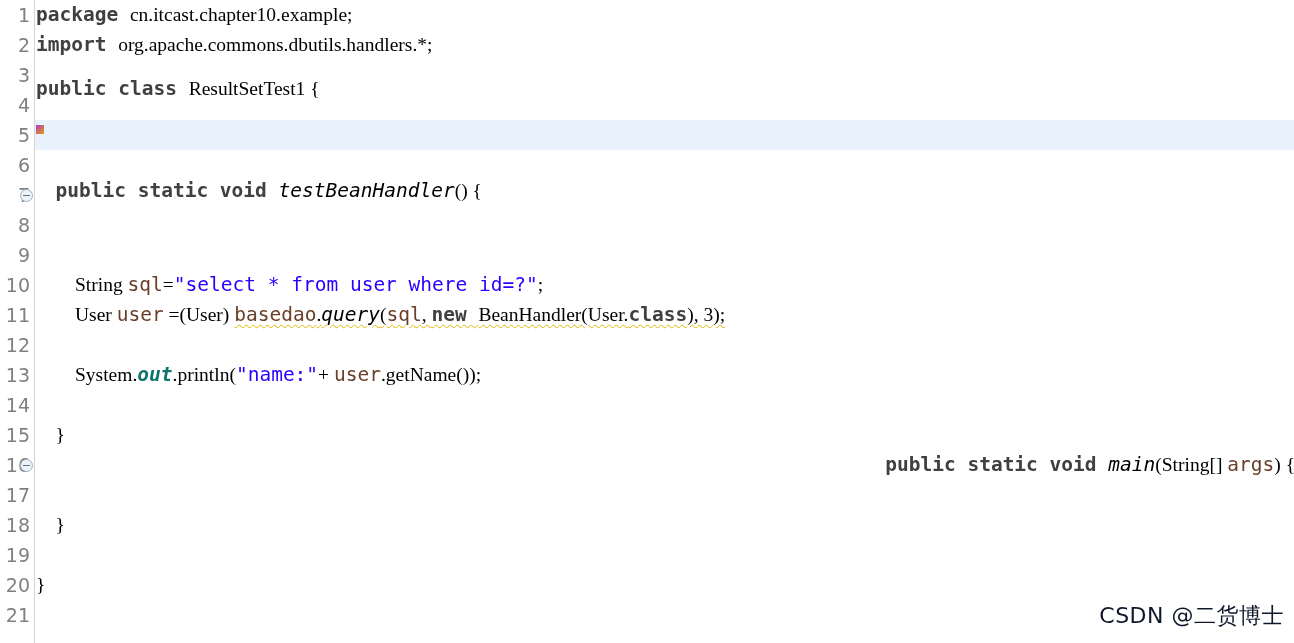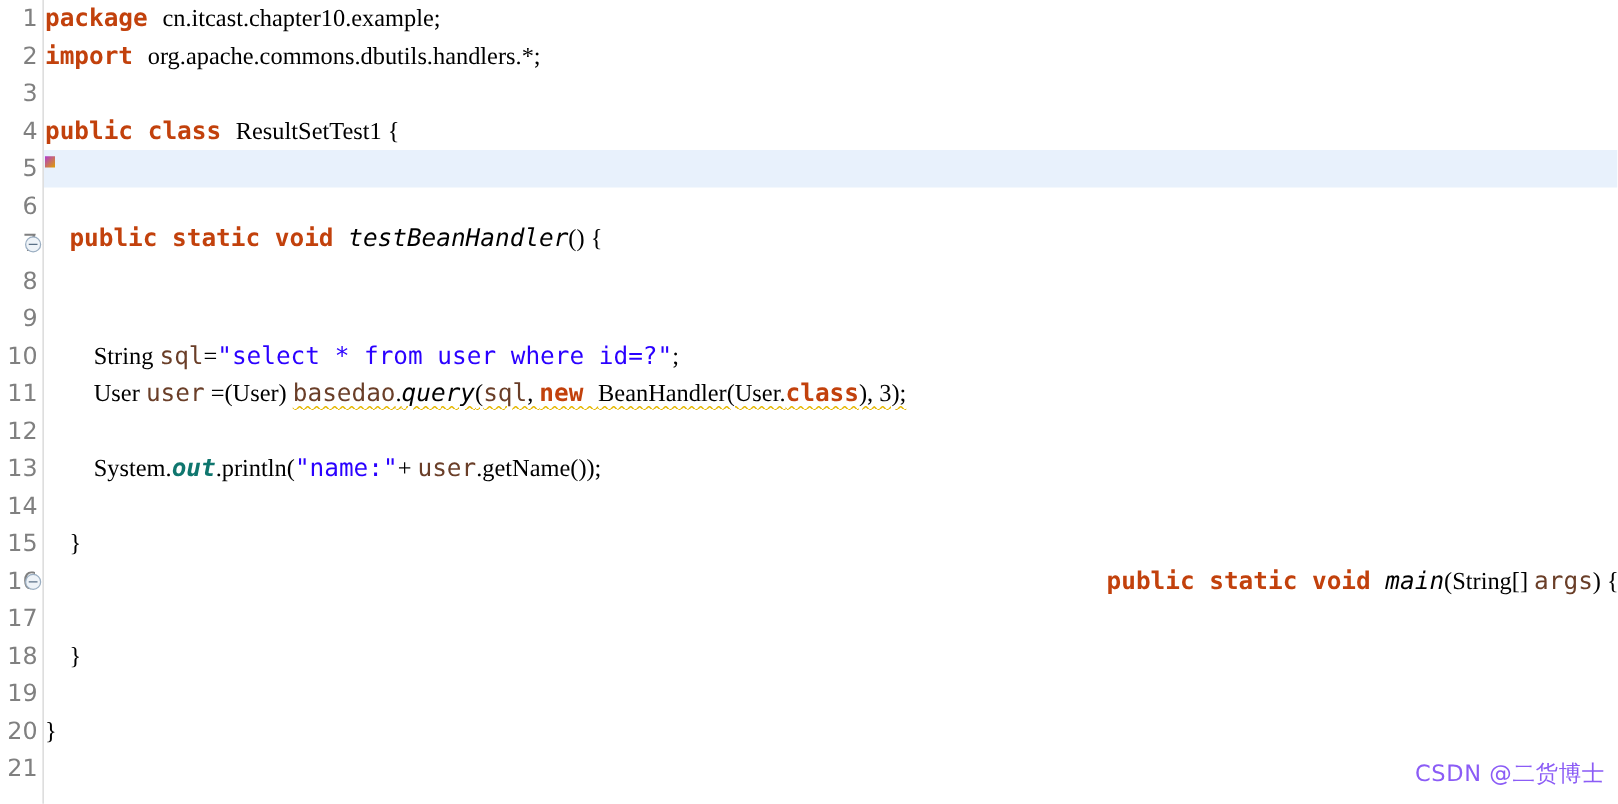--- a/index.html
+++ b/index.html
@@ -88,21 +88,21 @@
     line-height: 30px;
     white-space: pre;
     font-family: "DejaVu Sans Mono", monospace;
     font-size: 19.5px;
     color: #000000;
   }
   .row .txt { position: relative; left: 1px; }
   .row.current { background: #e8f1fc; }
 
   
-  .kw      { color: #c2410c; font-weight: bold; }
+  .kw      { color: #404040; font-weight: bold; }
   .str     { color: #2a00ff; }
   .plain   { color: #000000; font-family: Liberation Serif, serif; }
   .field   { color: #0f766e; font-weight: bold; font-style: italic; }
   .mth     { color: #000000; font-style: italic; }
   .mthcall { color: #000000; font-style: italic; }
   .lvar    { color: #6a3e28; text-decoration: underline; text-decoration-color: #6a3e28; }
   .lvarp   { color: #6a3e28; }
 
   
   .warn {
@@ -119,22 +119,22 @@
     background: linear-gradient(135deg,#b03bd0,#e0a000);
     z-index: 6;
   }
 
   
   .watermark {
     position: absolute;
     right: 10px;
     bottom: 12px;
     font-family: "DejaVu Sans", sans-serif;
-    font-size: 18px;
-    color: #8b5cf6;
+    font-size: 22px;
+    color: #0f172a;
     letter-spacing: 0.5px;
     z-index: 7;
     user-select: none;
   }
 </style>
 </head>
 <body>
 
 <div id="editor">
 
@@ -162,21 +162,21 @@
       <div class="ln wide" style="top: 600px;">21</div>
       <div class="fold" style="top: 189px; left: 20px;"></div>
       <div class="fold" style="top: 459px; left: 20px;"></div>
     </div>
   <div class="gutter-sep"></div>
 
   <div class="code-area">
       <div class="row" style="top: 0px;"><span class="txt"><span class="kw">package </span><span class="plain">cn.itcast.chapter10.example;</span></span></div>
       <div class="row" style="top: 30px;"><span class="txt"><span class="kw">import </span><span class="plain">org.apache.commons.dbutils.handlers.*;</span></span></div>
       <div class="row" style="top: 60px;"><span class="txt"></span></div>
-      <div class="row" style="top: 90px;"><span class="txt"><span class="kw">public class </span><span class="plain">ResultSetTest1 {</span></span></div>
+      <div class="row" style="top: 74px;"><span class="txt"><span class="kw">public class </span><span class="plain">ResultSetTest1 {</span></span></div>
       <div class="row current" style="top: 120px;"><span class="txt"></span></div>
       <div class="row" style="top: 150px;"><span class="txt"></span></div>
       <div class="row" style="top: 176px;"><span class="txt"><span class="plain">    </span><span class="kw">public static void </span><span class="mth">testBeanHandler</span><span class="plain">() {</span></span></div>
       <div class="row" style="top: 240px;"><span class="txt"></span></div>
       <div class="row" style="top: 270px;"><span class="txt"><span class="plain">        String </span><span class="lvarp">sql</span><span class="plain">=</span><span class="str">"select * from user where id=?"</span><span class="plain">;</span></span></div>
       <div class="row" style="top: 300px;"><span class="txt"><span class="plain">        User </span><span class="lvarp">user</span><span class="plain"> =(User) </span><span class="lvar warn">basedao</span><span class="plain warn">.</span><span class="mthcall warn">query</span><span class="plain warn">(</span><span class="lvarp warn">sql</span><span class="plain warn">, </span><span class="kw warn">new </span><span class="plain warn">BeanHandler(User.</span><span class="kw warn">class</span><span class="plain warn">), 3);</span></span></div>
       <div class="row" style="top: 330px;"><span class="txt"></span></div>
       <div class="row" style="top: 360px;"><span class="txt"><span class="plain">        System.</span><span class="field">out</span><span class="plain">.println(</span><span class="str">"name:"</span><span class="plain">+ </span><span class="lvarp">user</span><span class="plain">.getName());</span></span></div>
       <div class="row" style="top: 390px;"><span class="txt"></span></div>
       <div class="row" style="top: 420px;"><span class="txt"><span class="plain">    }</span></span></div>

